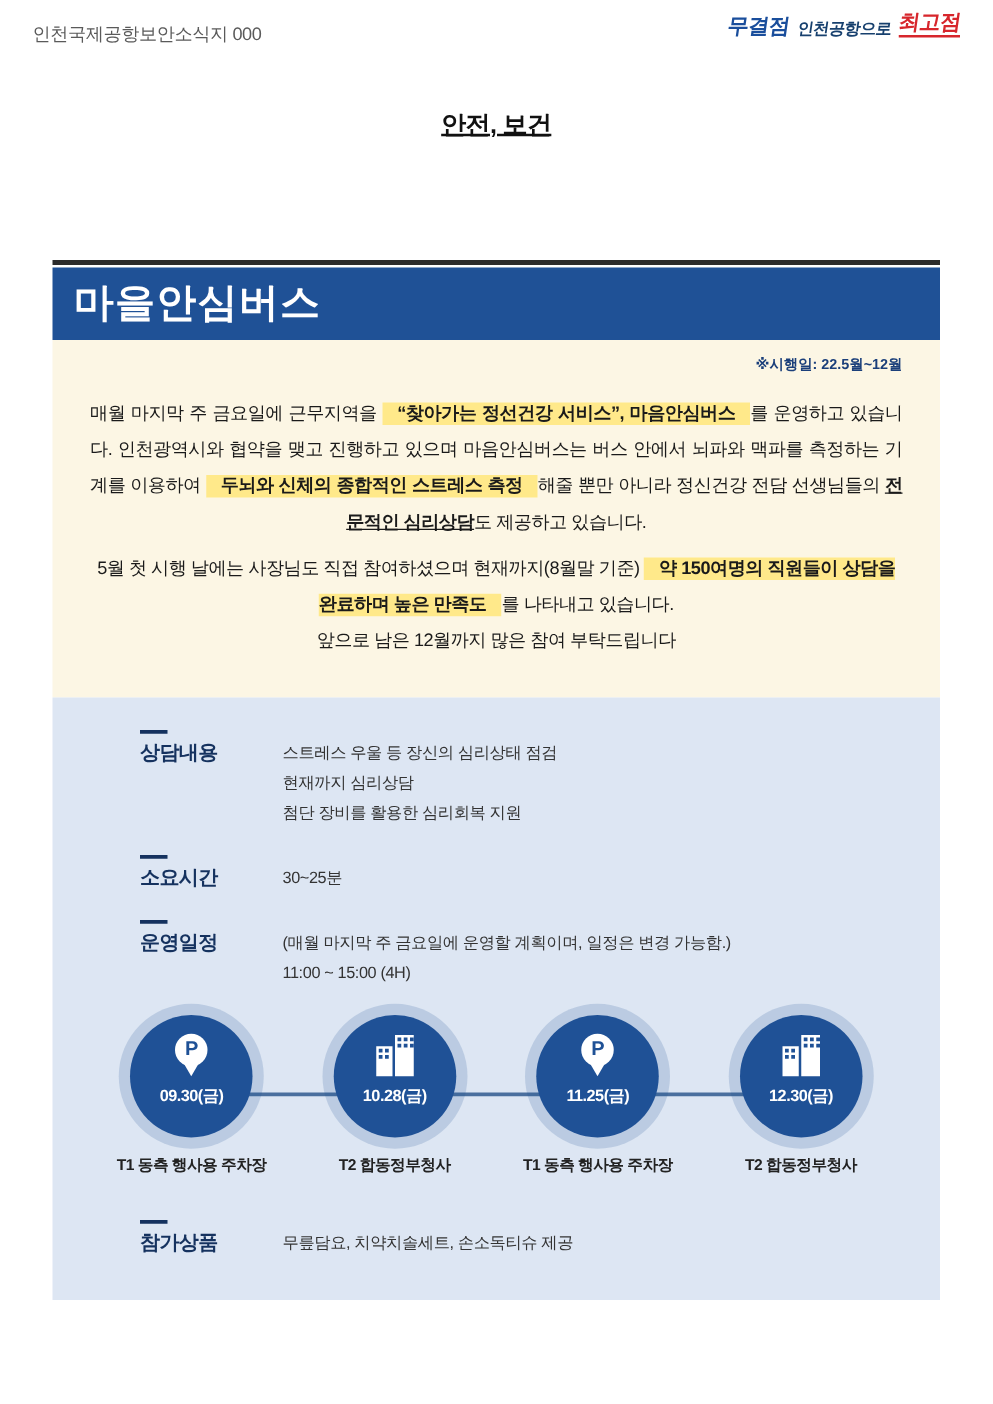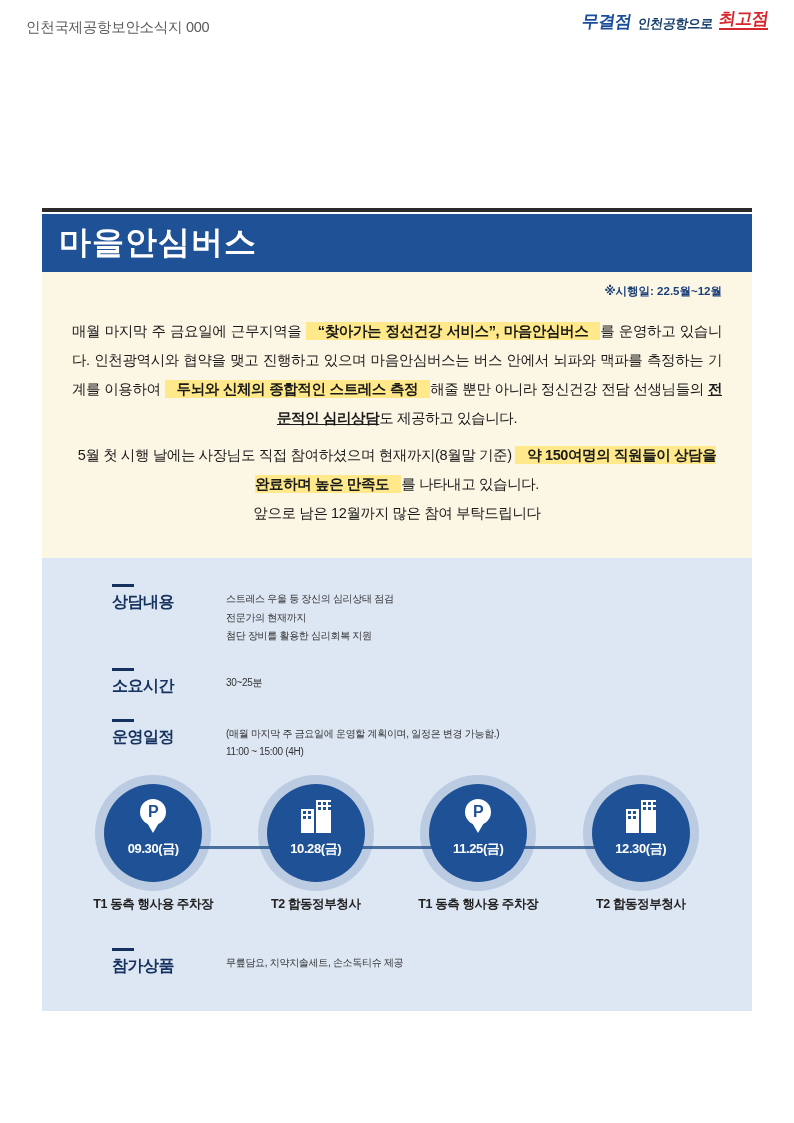--- a/index.html
+++ b/index.html
@@ -182,21 +182,21 @@
     top: 0;
     width: 22px;
     height: 3px;
     background: #15325f;
   }
   .info-values {
     flex: 1;
     padding-top: 6px;
   }
   .info-values div {
-    font-size: 10px;
+    font-size: 13px;
     color: #333;
     line-height: 1.85;
     letter-spacing: -0.3px;
   }
 
   
   .timeline {
     position: relative;
     margin: 16px 0 6px 0;
     height: 150px;
@@ -323,20 +323,21 @@
     <span class="logo-word logo-blue">무결점</span>
     <span class="logo-word logo-navy">인천공항으로</span>
     <span class="logo-red-wrap">
       <span class="logo-word logo-red">최고점</span>
       <span class="logo-underline"></span>
     </span>
   </div>
 </div>
 
 <div class="title-block">
+  <div class="title-sub">안전, 보건</div>
 </div>
 
 <div class="poster">
 
   <div class="poster-banner">
     <div class="poster-banner-text">마을안심버스</div>
   </div>
 
   <div class="cream">
     <div class="cream-note">※시행일: 22.5월~12월</div>
@@ -350,21 +351,21 @@
       <span>앞으로 남은 12월까지 많은 참여 부탁드립니다</span>
     </div>
   </div>
 
   <div class="infobox">
 
     <div class="info-row">
       <div class="info-label">상담내용</div>
       <div class="info-values">
         <div>스트레스 우울 등 장신의 심리상태 점검</div>
-        <div>전문가의 현재까지</div>
+        <div>현재까지 심리상담</div>
         <div>첨단 장비를 활용한 심리회복 지원</div>
       </div>
     </div>
 
     <div class="info-row">
       <div class="info-label">소요시간</div>
       <div class="info-values">
         <div>30~25분</div>
       </div>
     </div>

